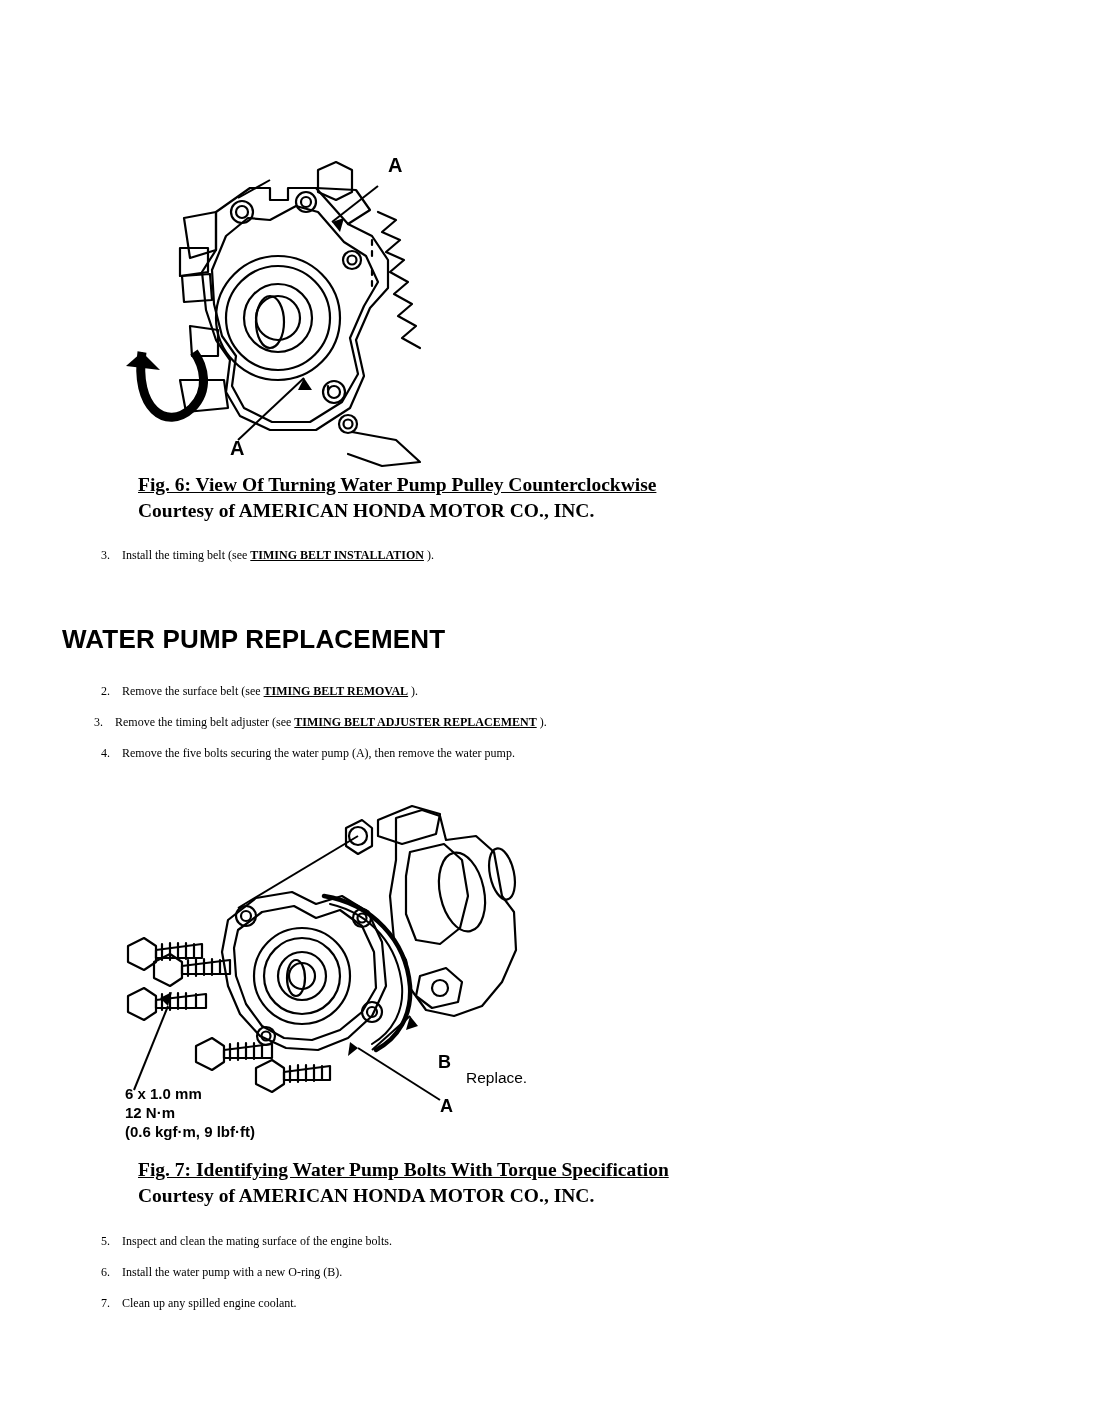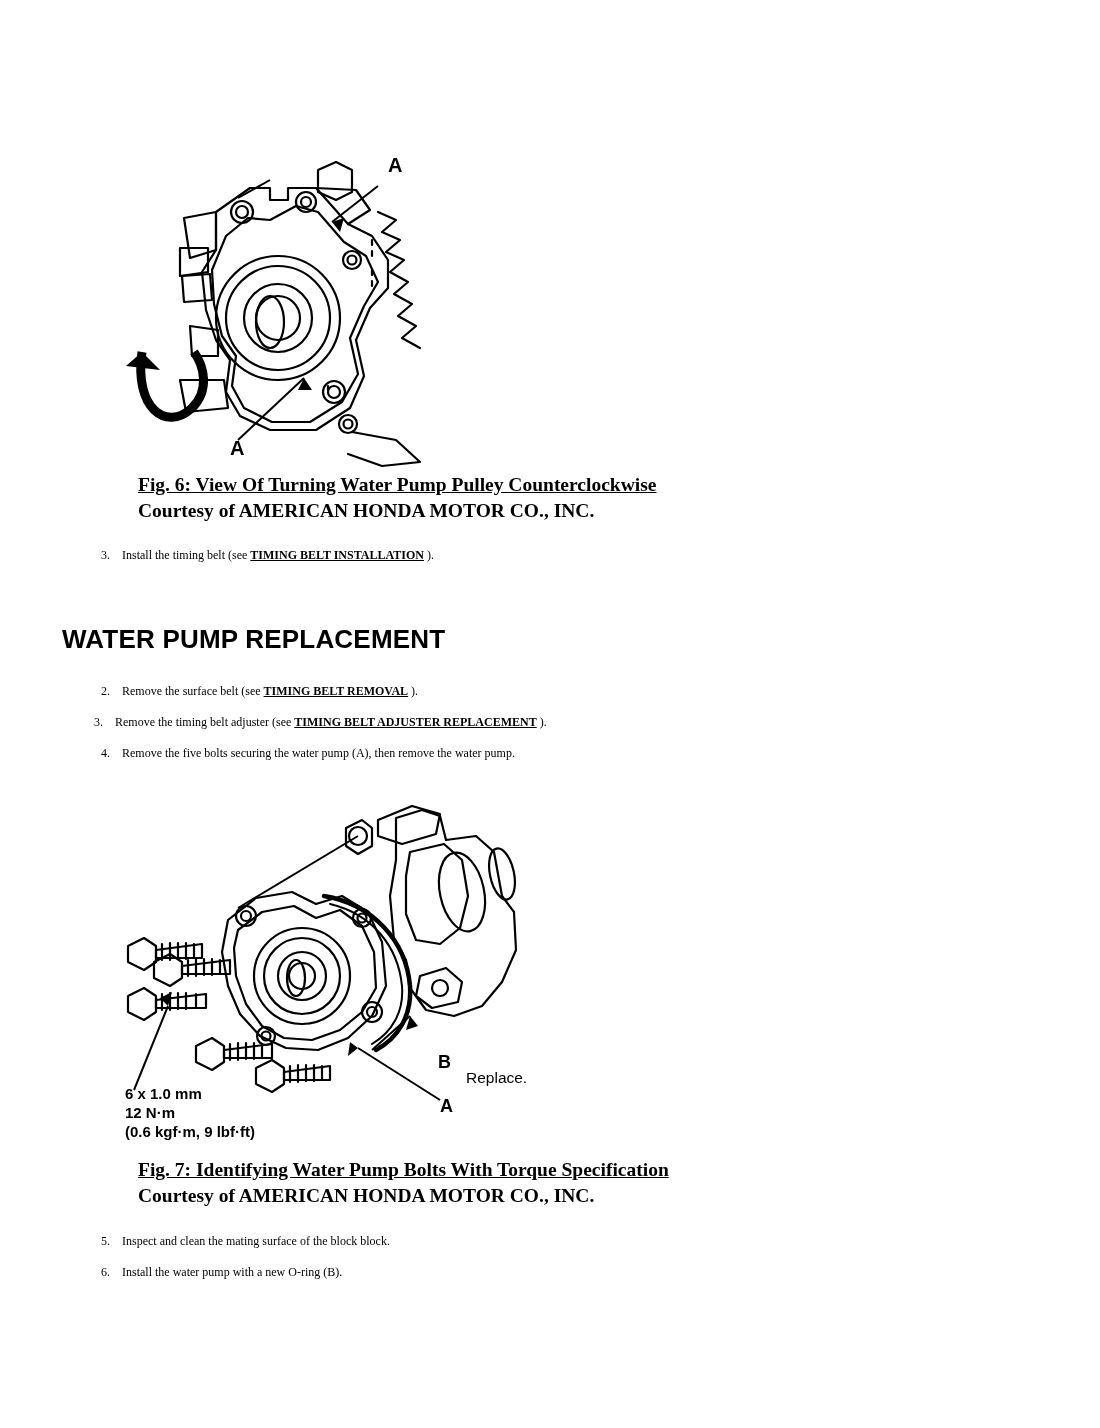--- a/index.html
+++ b/index.html
@@ -314,19 +314,22 @@
   <div class="bnote">
     <span>Replace.</span>
   </div>
 
   <div class="caption" id="caption-fig7">
     <span class="fig-title">Fig. 7: Identifying Water Pump Bolts With Torque Specification</span>
     <span class="fig-courtesy">Courtesy of AMERICAN HONDA MOTOR CO., INC.</span>
   </div>
 
   <div class="step" id="step-5">
-    <span class="num">5.</span><span>Inspect and clean the mating surface of the block block.</span>
+    <span class="num">5.</span><span>Inspect and clean the mating surface of the engine bolts.</span>
   </div>
   <div class="step" id="step-6">
     <span class="num">6.</span><span>Install the water pump with a new O-ring (B).</span>
   </div>
+  <div class="step" id="step-7">
+    <span class="num">7.</span><span>Clean up any spilled engine coolant.</span>
+  </div>
 
 </div>
 
 </body></html>

